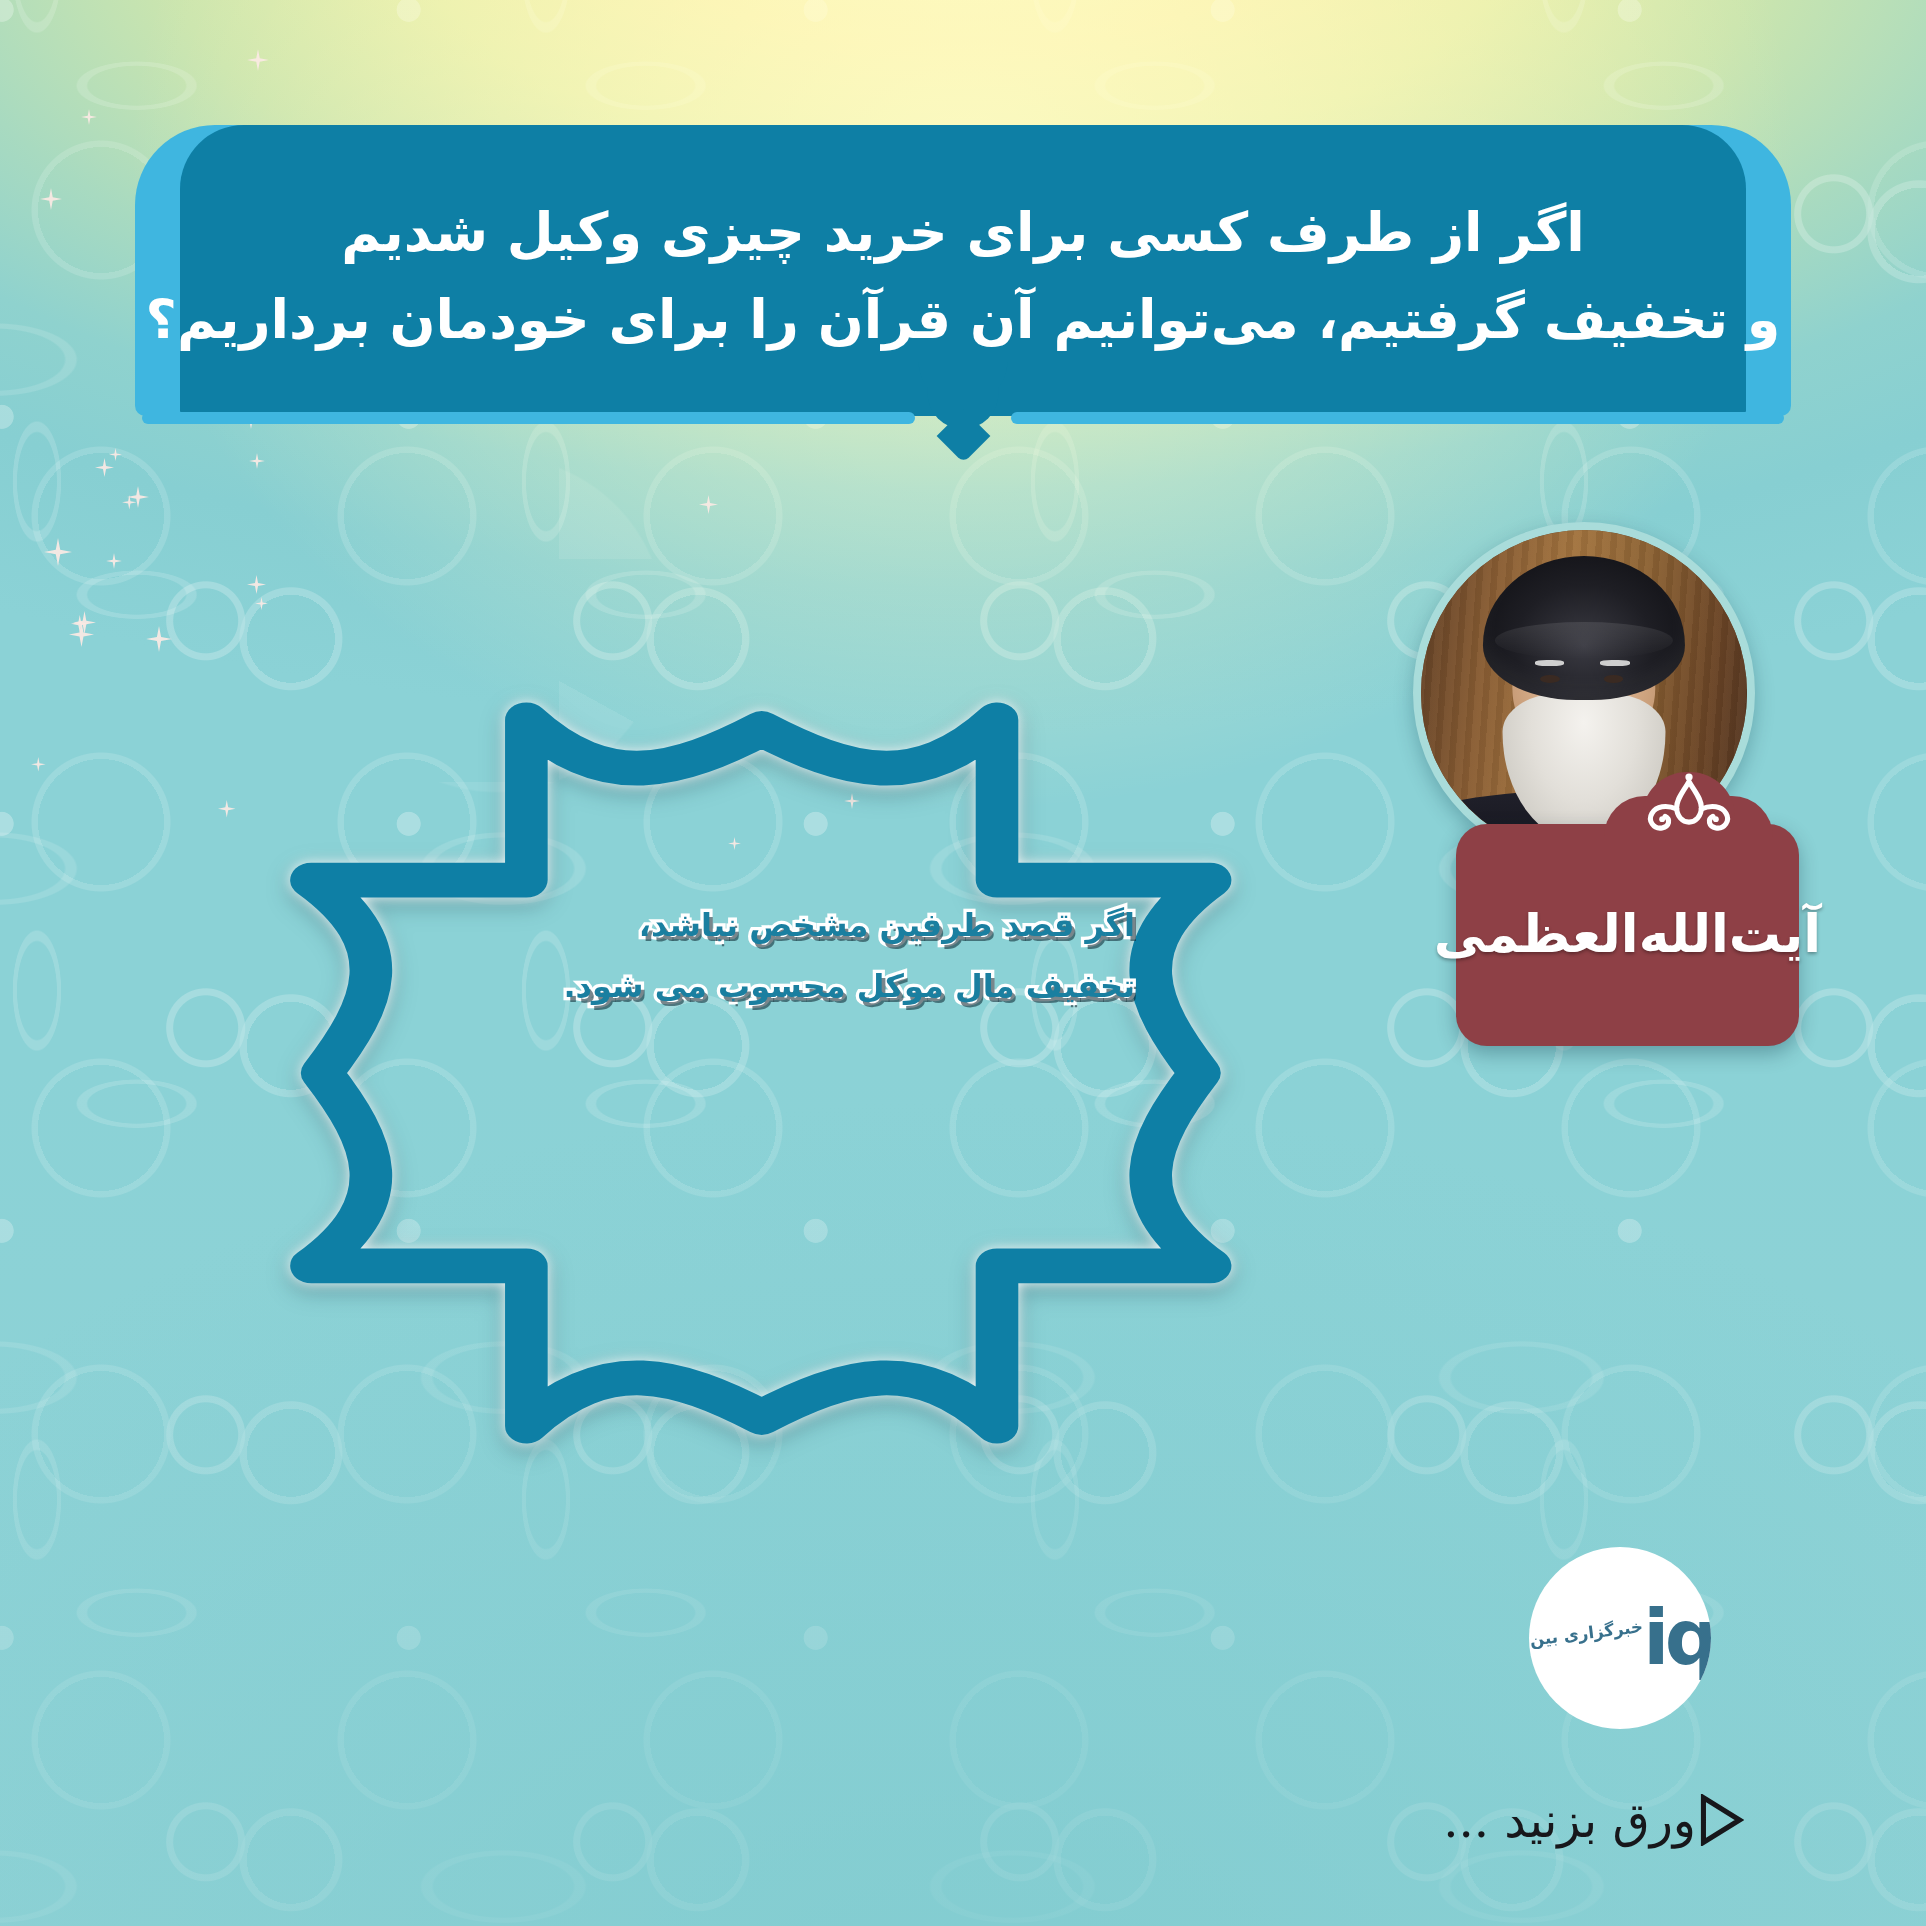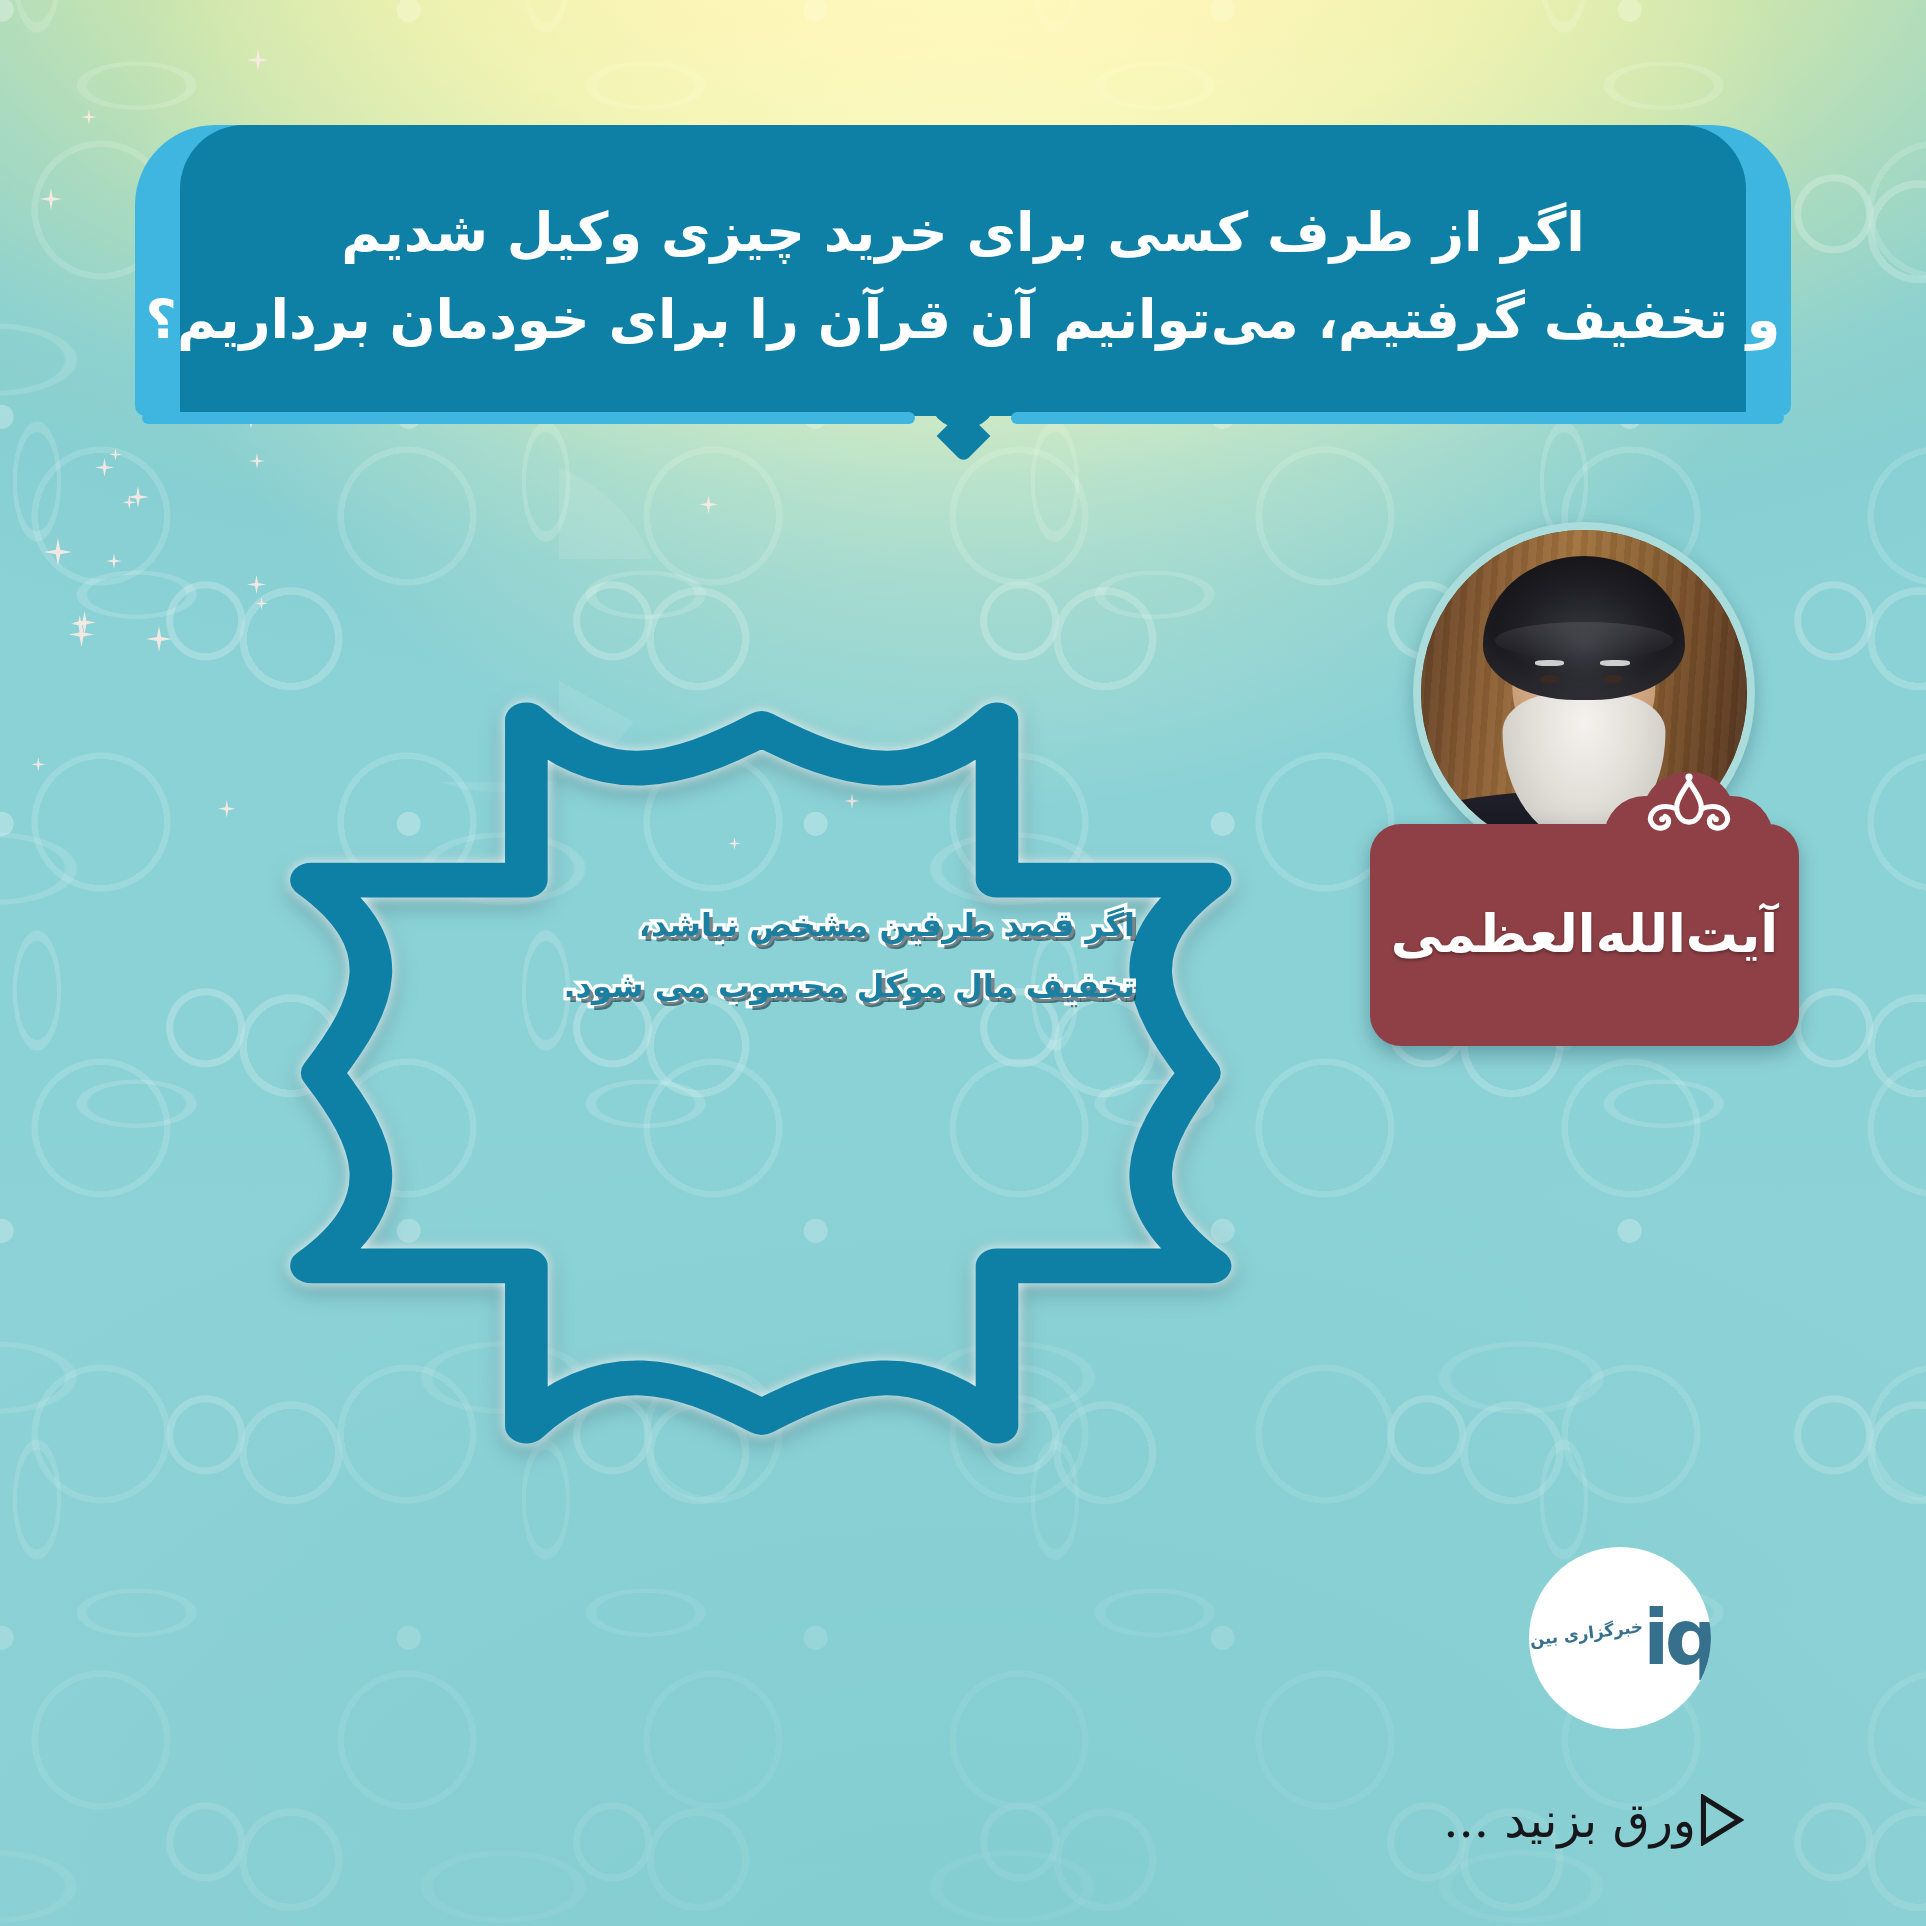--- a/index.html
+++ b/index.html
@@ -197,21 +197,21 @@
   }
   .ph-collar{
     position:absolute;left:50%;transform:translateX(-50%);
     bottom:0;width:30%;height:18%;
     background:#F2EFE8;
     clip-path:polygon(50% 0,100% 100%,0 100%);
   }
 
   .badge{
     position:absolute;right:127px;top:824px;
-    width:429px;height:222px;
+    width:343px;height:222px;
     background:#8E4046;
     border-radius:31px;
     box-shadow:0 7.3px 19px rgba(0,40,55,.30);
     display:flex;flex-direction:column;
     align-items:center;justify-content:center;
     gap:4.4px;
   }
   .badge-crown{
     position:absolute;right:26px;top:-63px;
     width:169px;height:76px;

